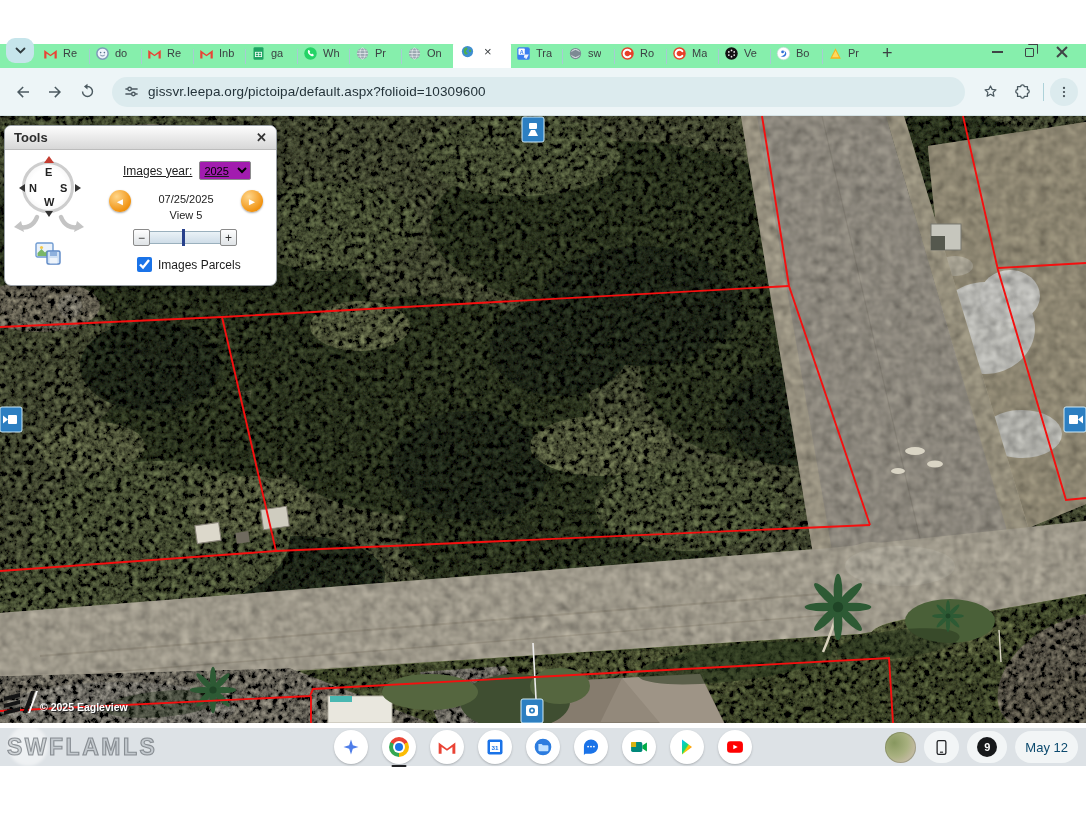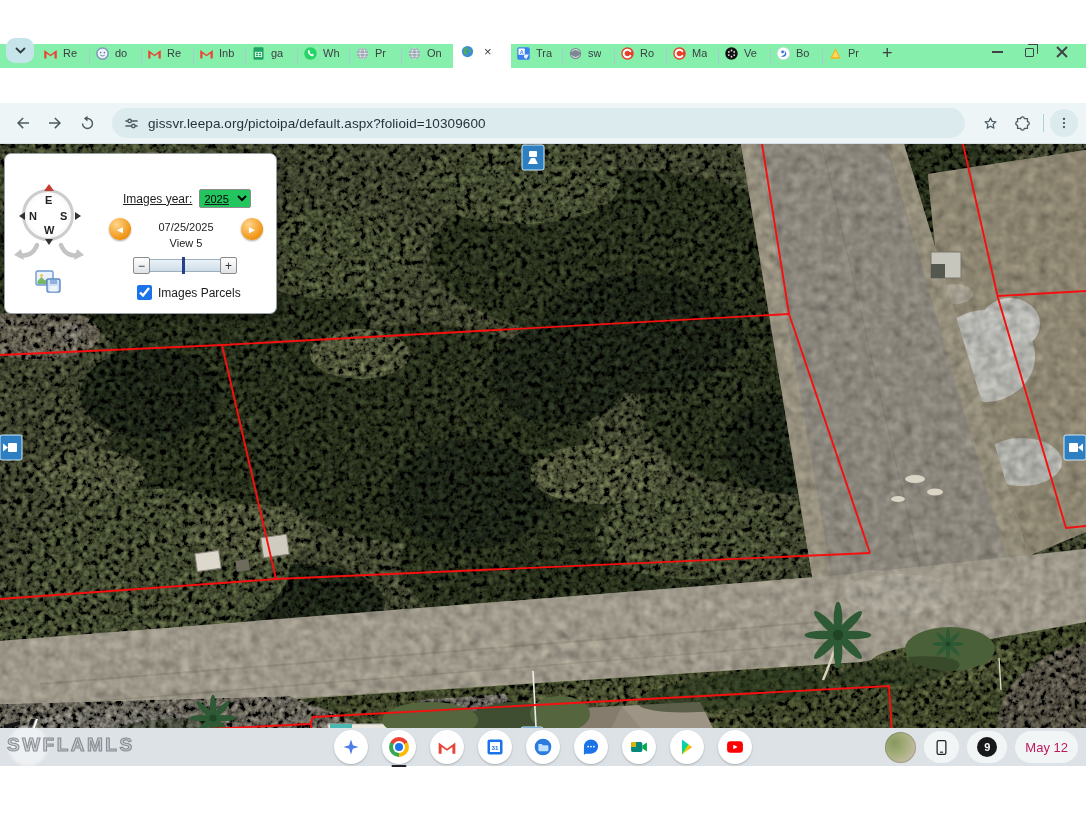--- a/index.html
+++ b/index.html
@@ -22,22 +22,22 @@
   .favicon svg{width:15px;height:15px;}
   .newtab{font-size:18px;color:#3c4043;margin:0 6px 6px 8px;line-height:1;align-self:center;cursor:pointer;}
   .wincontrols{margin-left:auto;display:flex;align-items:center;gap:22px;padding:0 14px 8px 0;align-self:center;}
   .wc-min{width:11px;height:2px;background:#3f4446;}
   .wc-restore{position:relative;width:9px;height:9px;border:1.6px solid #3f4446;border-radius:1px;}
   .wc-restore:before{content:"";position:absolute;left:1.5px;top:-4.5px;width:9px;height:9px;
                      border-top:1.6px solid #3f4446;border-right:1.6px solid #3f4446;border-radius:1px;}
   .wc-close{position:relative;width:12px;height:12px;}
   .wc-close:before,.wc-close:after{content:"";position:absolute;left:5px;top:-1px;width:2px;height:14px;background:#3f4446;}
   .wc-close:before{transform:rotate(45deg);} .wc-close:after{transform:rotate(-45deg);}
-  .toolbar{height:41px;background:#edf5f7;display:flex;align-items:center;padding:0 8px;gap:2px;
-           border-bottom:1px solid #d5e2e5;margin-top:35px;}
+  .toolbar{height:48px;background:#edf5f7;display:flex;align-items:center;padding:0 8px;gap:2px;
+           border-bottom:1px solid #d5e2e5;}
   .navbtn{width:30px;height:30px;border-radius:50%;display:flex;align-items:center;justify-content:center;cursor:pointer;}
   .omnibox{flex:1;height:30px;background:#dcebee;border-radius:15px;display:flex;align-items:center;
            padding:0 12px;gap:9px;margin:0 8px;}
   .omnibox .url{font-size:13.5px;color:#24333a;letter-spacing:.1px;}
   .tb-div{width:1px;height:18px;background:#aed2d9;margin:0 4px;}
   .menucirc{width:28px;height:28px;border-radius:50%;background:#dcebee;display:flex;align-items:center;
             justify-content:center;cursor:pointer;}
   
   .content{position:relative;width:1086px;height:607px;overflow:hidden;background:#8a9468;}
   
@@ -57,21 +57,21 @@
   .tri-dn{left:26px;top:53px;border-left:4px solid transparent;border-right:4px solid transparent;border-top:6px solid #333;}
   .tri-lf{left:0px;top:26px;border-top:4px solid transparent;border-bottom:4px solid transparent;border-right:6px solid #333;}
   .tri-rt{left:56px;top:26px;border-top:4px solid transparent;border-bottom:4px solid transparent;border-left:6px solid #333;}
   .rot{position:absolute;width:28px;height:18px;}
   .rot svg{width:28px;height:18px;}
   .rot-l{left:8px;top:88px;} .rot-r{left:52px;top:88px;transform:scaleX(-1);}
   .saveico{position:absolute;left:30px;top:116px;width:27px;height:24px;cursor:pointer;}
   .year-row{position:absolute;left:118px;top:35px;display:flex;align-items:center;gap:7px;
             font-size:12px;color:#1c1c1c;text-decoration:underline;}
   .year-row select{font-family:"Liberation Sans",sans-serif;font-size:11px;height:19px;width:52px;
-                   border:1px solid #8d8d8d;border-radius:2px;background:#22c55e;}
+                   border:1px solid #8d8d8d;border-radius:2px;background:#a21caf;}
   .arrowbtn{position:absolute;width:22px;height:22px;border-radius:50%;border:none;cursor:pointer;
             background:radial-gradient(circle at 35% 30%,#ffd68a,#f09312 70%,#d97f06);
             color:#fff;font-size:10px;display:flex;align-items:center;justify-content:center;
             box-shadow:0 1px 2px rgba(0,0,0,.35);}
   .prev{left:104px;top:64px;} .next{left:236px;top:64px;}
   .dateblock{position:absolute;left:128px;top:66px;width:106px;text-align:center;font-size:11px;color:#222;line-height:1.45;}
   .sliderrow{position:absolute;left:128px;top:103px;display:flex;align-items:center;}
   .sbtn{width:17px;height:17px;border:1px solid #8a8a8a;background:linear-gradient(#fefefe,#dfe3e6);
         font-size:12px;line-height:14px;text-align:center;color:#333;border-radius:2px;cursor:pointer;padding:0;
         font-family:"Liberation Sans",sans-serif;}
@@ -94,25 +94,25 @@
   .ic-chrome:before{content:"";position:absolute;left:4px;top:4px;width:12px;height:12px;border-radius:50%;background:#fff;}
   .ic-chrome:after{content:"";position:absolute;left:6px;top:6px;width:8px;height:8px;border-radius:50%;background:#1a73e8;}
   .status{position:absolute;right:8px;top:3px;display:flex;align-items:center;gap:8px;height:32px;}
   .avatar{width:31px;height:31px;border-radius:50%;cursor:pointer;
           background:radial-gradient(circle at 30% 35%,#87975f,#a8b07f 45%,#c0b99d 70%,#75855377);
           box-shadow:inset 0 0 0 1px rgba(0,0,0,.15);}
   .pill{height:32px;background:#f2f5f6;border-radius:16px;display:flex;align-items:center;justify-content:center;
         padding:0 10px;font-size:13px;color:#1c1e21;gap:6px;cursor:pointer;}
   .notif{width:20px;height:20px;border-radius:50%;background:#17191b;color:#fff;font-size:11px;font-weight:bold;
          display:flex;align-items:center;justify-content:center;}
-  .tray-txt{font-size:13px;color:#be185d;}
+  .tray-txt{font-size:13px;color:#0c4a6e;}
   
   .swfl-halo{position:absolute;left:8px;top:726px;width:40px;height:40px;border-radius:50%;
              background:rgba(255,255,255,.5);filter:blur(1.5px);z-index:6;}
-  .swfl{position:absolute;left:7px;top:734px;z-index:7;font-size:19px;font-weight:bold;letter-spacing:2.5px;
+  .swfl{position:absolute;left:7px;top:734px;z-index:7;font-size:23px;font-weight:bold;letter-spacing:2.5px;
         color:rgba(130,136,142,.28);-webkit-text-stroke:1.1px rgba(105,111,117,.7);}
 </style>
 </head>
 <body>
 
 <div class="screen">
 
   <div class="window">
 
     <div class="tabstrip">
@@ -523,20 +523,24 @@
           <polygon points="0,20 16,16 16,20 0,24" fill="#141414"></polygon>
           <polygon points="19,22 27,0 31,0 23,22" fill="#141414"></polygon>
           <polygon points="24,22 32,0 34,0 26,22" fill="#fbfbfb"></polygon>
         </g>
         <text x="41" y="596" font-size="10.5" font-weight="bold" fill="#2c2c2c" font-family="Liberation Sans, sans-serif">© 2025 Eagleview</text>
         <text x="40" y="595" font-size="10.5" font-weight="bold" fill="#ffffff" font-family="Liberation Sans, sans-serif">© 2025 Eagleview</text>
       </svg>
 
       
       <div class="tools">
+        <div class="tools-header">
+          <span>Tools</span>
+          <span class="tools-close">✕</span>
+        </div>
 
         <div class="compass">
           <div class="ring"></div>
           <span class="c-e">E</span>
           <span class="c-s">S</span>
           <span class="c-w">W</span>
           <span class="c-n">N</span>
           <div class="tri tri-up"></div>
           <div class="tri tri-dn"></div>
           <div class="tri tri-lf"></div>

